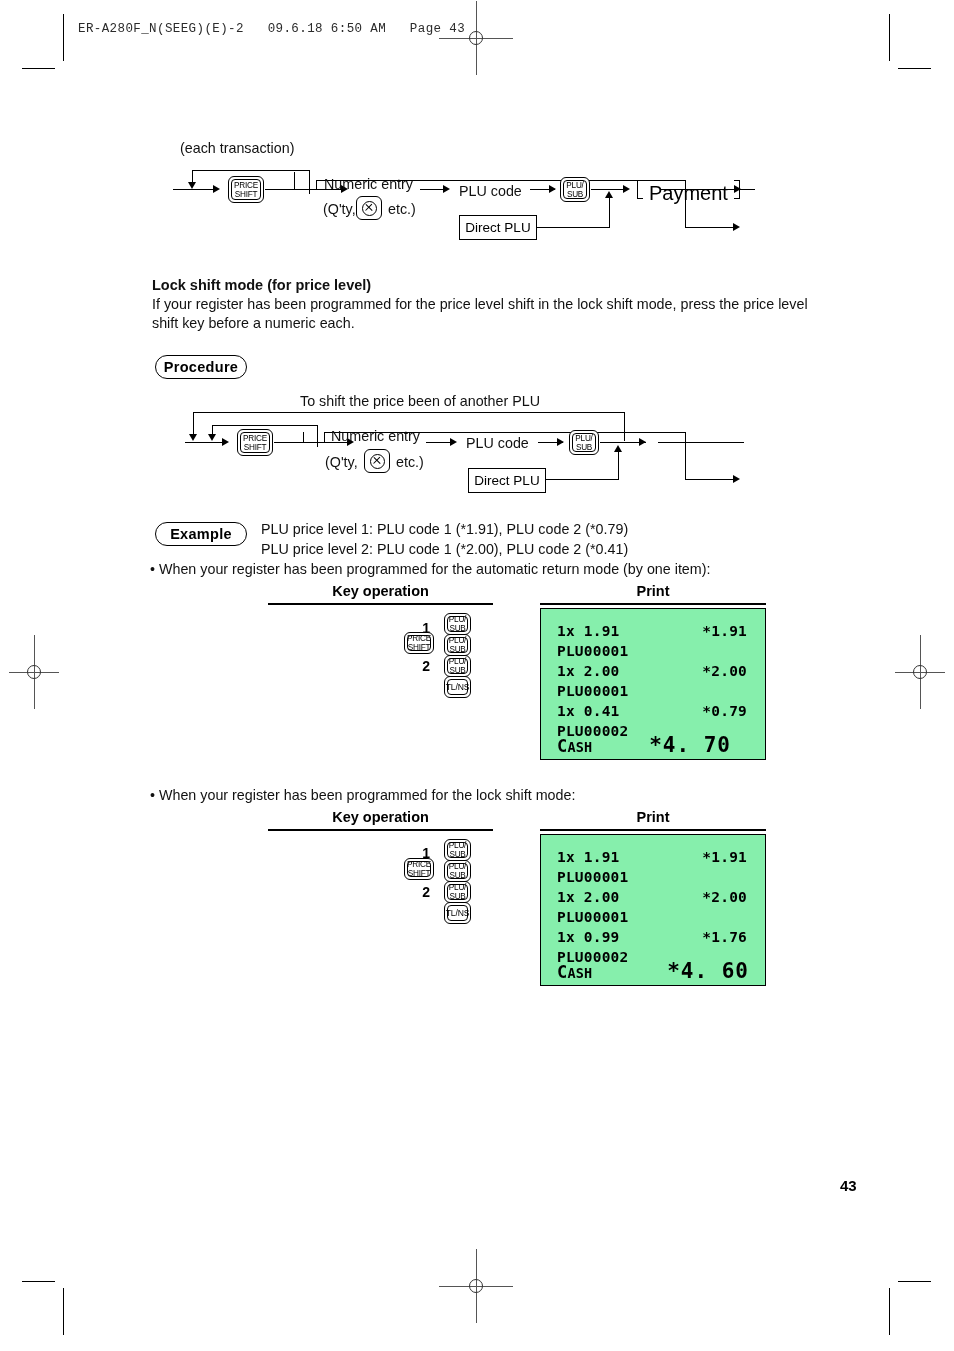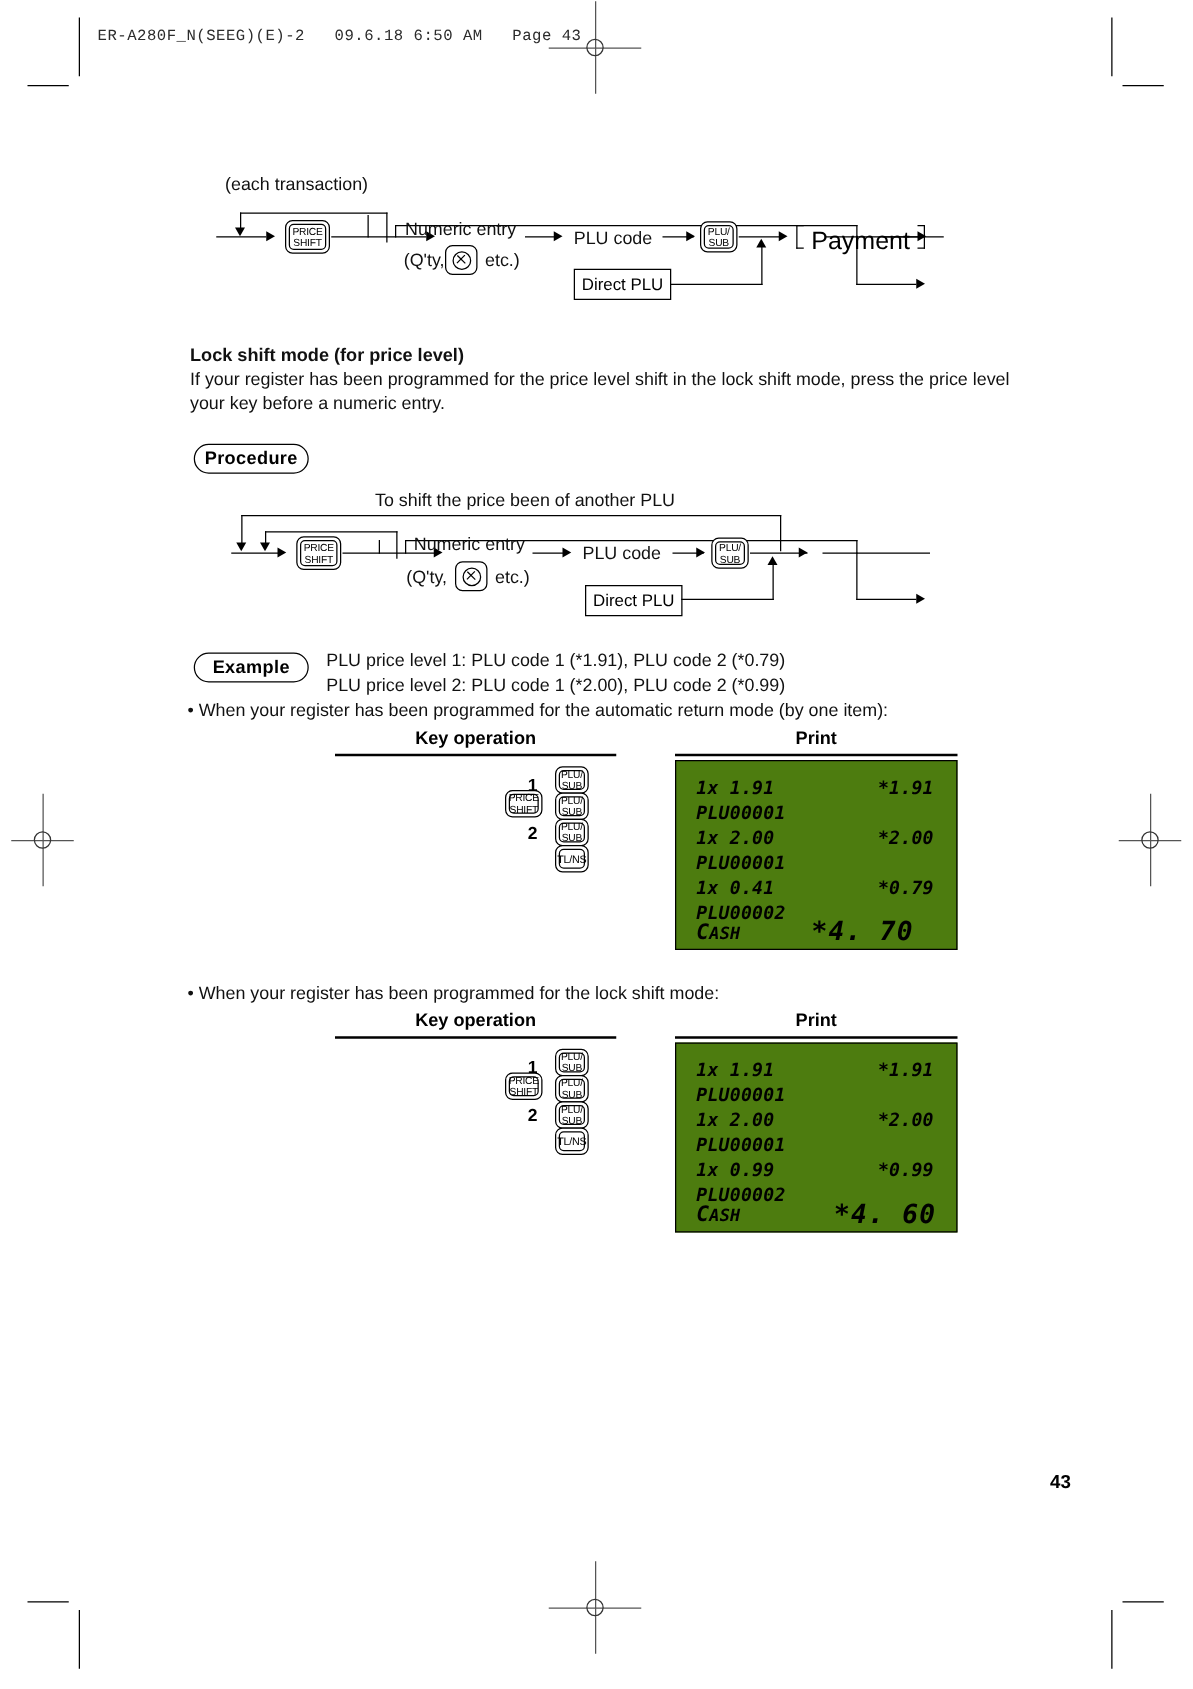--- a/index.html
+++ b/index.html
@@ -190,22 +190,21 @@
     font-weight: bold;
     font-size: 14.5px;
   }
   .rule { position: absolute; height: 1.6px; background: #000; }
 
   
   .receipt {
     position: absolute;
     box-sizing: border-box;
     border: 1.6px solid #000;
-    background: #4d7c0f;
-    font-style: italic;
+    background: #86efac;
   }
   .receipt .rrow {
     position: absolute;
     font-family: "DejaVu Sans Mono", monospace;
     font-weight: bold;
     font-size: 14.5px;
     letter-spacing: 0.2px;
     white-space: pre;
     color: #000;
   }
@@ -337,21 +336,21 @@
 <div class="bracketed" style="left:637px;top:180px;height:19px;">
   <span class="bk l"></span>
   <span class="lbl">Payment</span>
   <span class="bk r"></span>
 </div>
 <div class="ln h" style="left:706px;top:189px;width:30px;"></div>
 <div class="arrow-r" style="left:734px;top:184.5px;"></div>
 
 <div class="txt body-text bold" style="left:152px;top:276px;font-size:14.5px;">Lock shift mode (for price level)</div>
 <div class="txt body-text" style="left:152px;top:295px;">If your register has been programmed for the price level shift in the lock shift mode, press the price level</div>
-<div class="txt body-text" style="left:152px;top:314px;">your key before a numeric entry.</div>
+<div class="txt body-text" style="left:152px;top:314px;">shift key before a numeric each.</div>
 
 <div class="badge" style="left:155px;top:355px;width:92px;height:24px;">
   <span>Procedure</span>
 </div>
 
 <div class="txt body-text" style="left:300px;top:392px;">To shift the price been of another PLU</div>
 
 <div class="ln h" style="left:193px;top:412px;width:432px;"></div>
 <div class="ln v" style="left:193px;top:412px;height:24px;"></div>
 <div class="arrow-d" style="left:189px;top:434px;"></div>
@@ -407,21 +406,21 @@
 <div class="ln v" style="left:618px;top:450px;height:30px;"></div>
 <div class="arrow-u" style="left:614px;top:445px;"></div>
 
 <div class="ln h" style="left:600px;top:442px;width:46px;"></div>
 <div class="arrow-r" style="left:639px;top:437.5px;"></div>
 
 <div class="badge" style="left:155px;top:522px;width:92px;height:24px;">
   <span>Example</span>
 </div>
 <div class="txt body-text" style="left:261px;top:520px;">PLU price level 1: PLU code 1 (*1.91), PLU code 2 (*0.79)</div>
-<div class="txt body-text" style="left:261px;top:540px;">PLU price level 2: PLU code 1 (*2.00), PLU code 2 (*0.99)</div>
+<div class="txt body-text" style="left:261px;top:540px;">PLU price level 2: PLU code 1 (*2.00), PLU code 2 (*0.41)</div>
 
 <div class="txt body-text" style="left:150px;top:560px;">• When your register has been programmed for the automatic return mode (by one item):</div>
 
 <div class="colhead" style="left:268px;top:583px;width:225px;">Key operation</div>
 <div class="rule" style="left:268px;top:603px;width:225px;"></div>
 <div class="colhead" style="left:540px;top:583px;width:226px;">Print</div>
 <div class="rule" style="left:540px;top:603px;width:226px;"></div>
 
 <div class="qty" style="left:400px;top:620px;width:30px;">1</div>
 <div class="key" style="left:444px;top:613px;width:27px;height:22px;">
@@ -499,21 +498,21 @@
 </div>
 
 <div class="receipt" style="left:540px;top:834px;width:226px;height:152px;">
   <div class="rrow" style="left:16px;top:14px;">1x 1.91</div>
   <div class="rrow amt" style="left:110px;top:14px;width:96px;">*1.91</div>
   <div class="rrow" style="left:16px;top:34px;">PLU00001</div>
   <div class="rrow" style="left:16px;top:54px;">1x 2.00</div>
   <div class="rrow amt" style="left:110px;top:54px;width:96px;">*2.00</div>
   <div class="rrow" style="left:16px;top:74px;">PLU00001</div>
   <div class="rrow" style="left:16px;top:94px;">1x 0.99</div>
-  <div class="rrow amt" style="left:110px;top:94px;width:96px;">*0.99</div>
+  <div class="rrow amt" style="left:110px;top:94px;width:96px;">*1.76</div>
   <div class="rrow" style="left:16px;top:114px;">PLU00002</div>
   <div class="total-lbl" style="left:16px;top:127px;">
     <span>C</span><span class="small">ASH</span>
   </div>
   <div class="total-amt" style="left:96px;top:124px;width:112px;">*4. 60</div>
 </div>
 
 <div class="pageno" style="left:840px;top:1177px;">43</div>
 
 </body></html>

